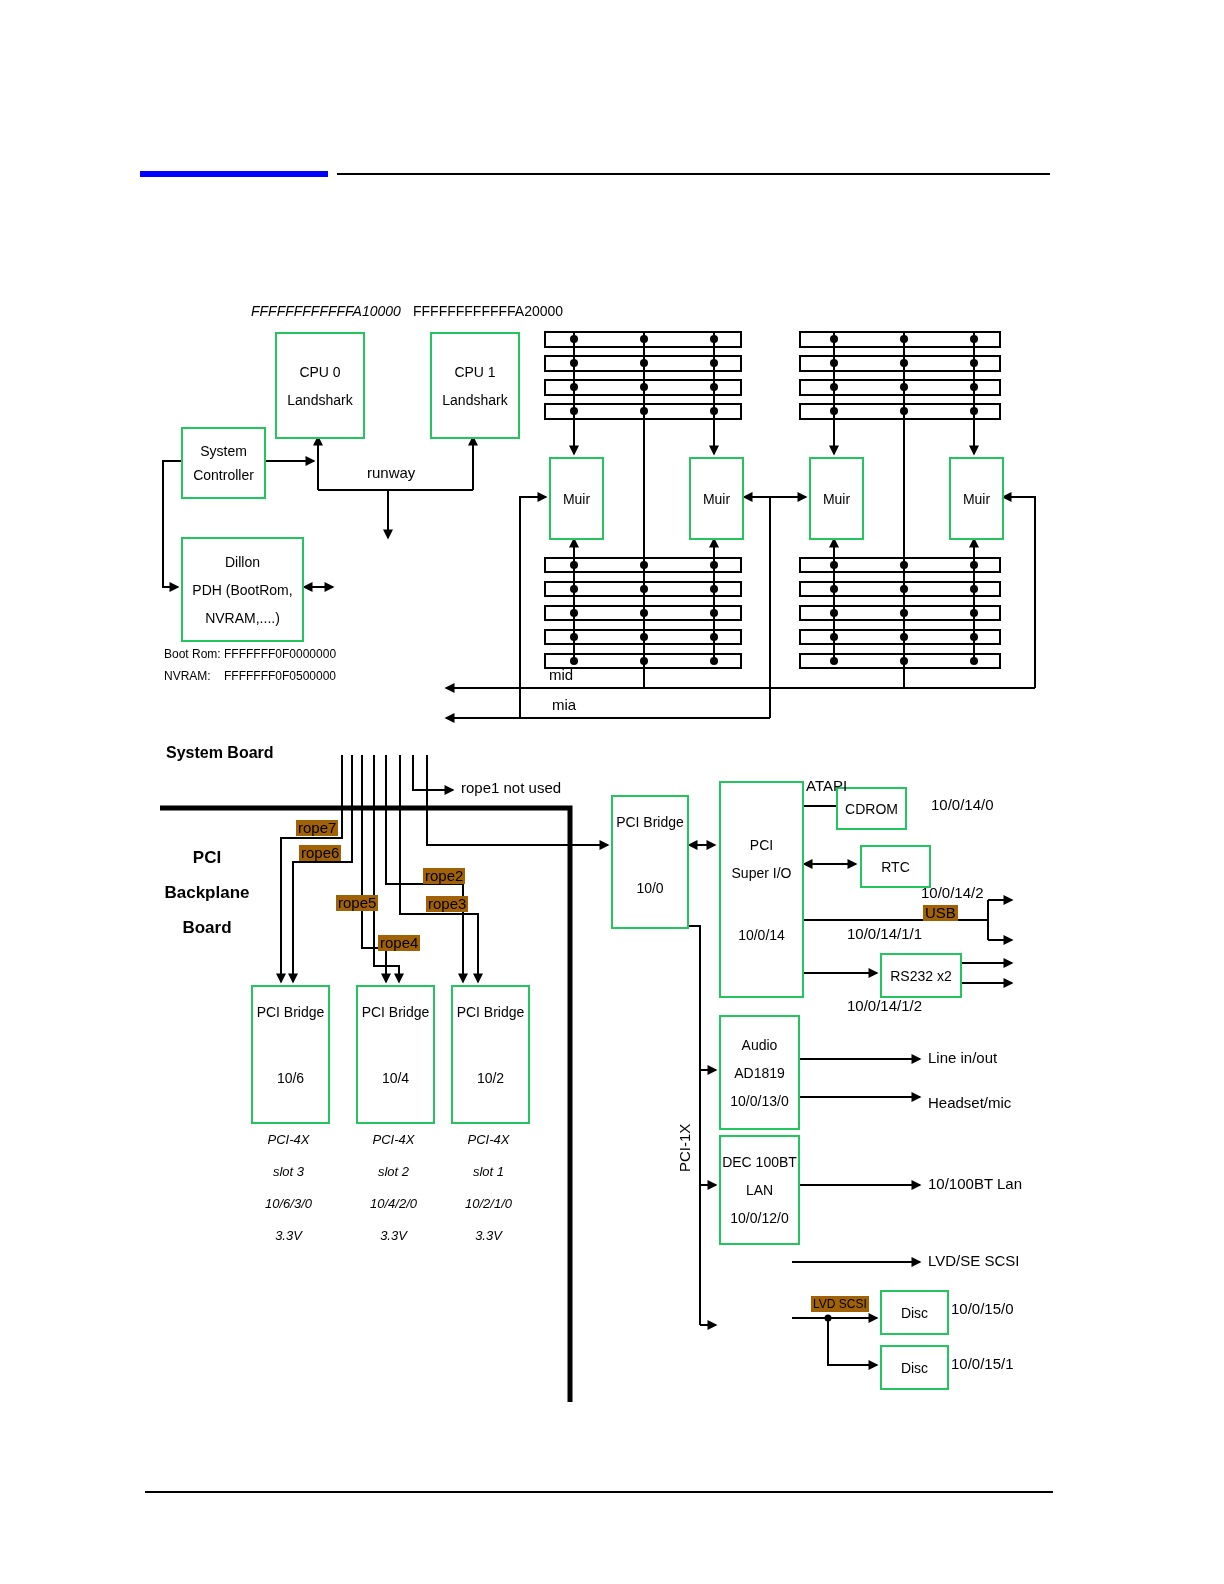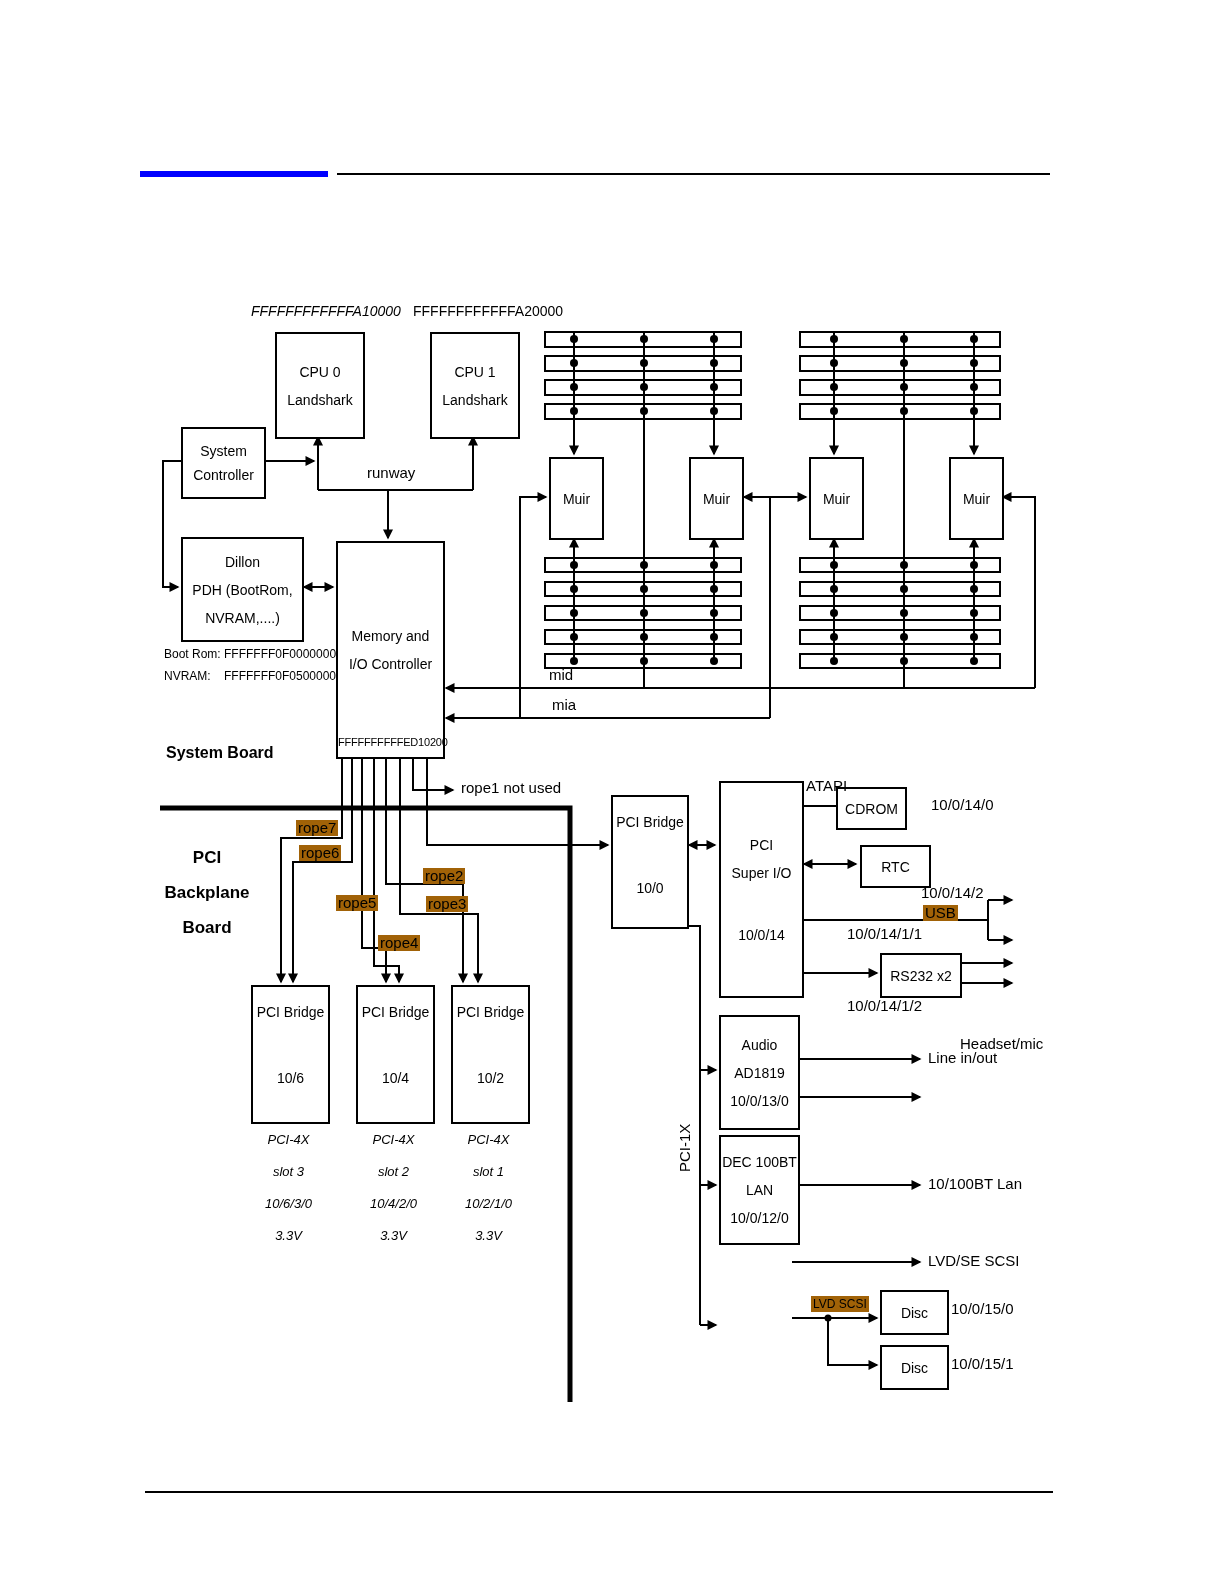--- a/index.html
+++ b/index.html
@@ -1,20 +1,20 @@
 <!DOCTYPE html>
 <html><head>
 <meta charset="utf-8">
 <style>
   html,body{margin:0;padding:0;background:#fff;}
   .canvas{position:relative;width:1224px;height:1584px;background:#fff;
           font-family:"Liberation Sans",sans-serif;color:#000;overflow:hidden;}
   svg.wires{position:absolute;left:0;top:0;}
   .rule{position:absolute;}
-  .box{position:absolute;background:#fff;border:2px solid #000000;display:flex;flex-direction:column;
+  .box{position:absolute;background:#fff;border:2px solid #22c55e;display:flex;flex-direction:column;
        align-items:center;justify-content:center;text-align:center;font-size:14px;line-height:22px;gap:6px;}
   .bridge{justify-content:flex-start;padding-top:14px;gap:44px;}
   .lbl{position:absolute;font-size:15px;line-height:16px;white-space:pre;}
   .sm{font-size:12px;}
   .b16{font-weight:bold;font-size:16px;line-height:17px;}
   .bp{position:absolute;width:100px;text-align:center;font-weight:bold;font-size:17px;line-height:35px;}
   .vlabel{position:absolute;writing-mode:vertical-rl;transform:rotate(180deg);font-size:15px;}
   .wbg{background:#a16207;padding:0 2px;}
   .slotcol{position:absolute;width:75px;text-align:center;font-size:13px;line-height:32px;font-style:italic;}
   .memio-addr{position:absolute;bottom:4px;left:0;right:0;font-size:11px;text-align:center;letter-spacing:-0.2px;}
@@ -194,25 +194,20 @@
   </div>
   <div class="box" style="left:181px;top:427px;width:81px;height:68px;gap:2px;">
     <span>System</span>
     <span>Controller</span>
   </div>
   <div class="box" style="left:181px;top:537px;width:119px;height:101px;">
     <span>Dillon</span>
     <span>PDH (BootRom,</span>
     <span>NVRAM,....)</span>
   </div>
-  <div class="box" style="left:336px;top:541px;width:105px;height:214px;">
-    <span>Memory and</span>
-    <span>I/O Controller</span>
-    <span class="memio-addr">FFFFFFFFFFED10200</span>
-  </div>
 
   <div class="box" style="left:549px;top:457px;width:51px;height:79px;">
     <span>Muir</span>
     </div>
   <div class="box" style="left:689px;top:457px;width:51px;height:79px;">
     <span>Muir</span>
     </div>
   <div class="box" style="left:809px;top:457px;width:51px;height:79px;">
     <span>Muir</span>
     </div>
@@ -312,20 +307,20 @@
 
   <div class="vlabel" style="left:676px;top:1092px;height:80px;">PCI-1X</div>
 
   <div class="lbl" style="left:806px;top:778px;">ATAPI</div>
   <div class="lbl" style="left:931px;top:797px;">10/0/14/0</div>
   <div class="lbl" style="left:921px;top:885px;">10/0/14/2</div>
   <div class="lbl wbg" style="left:923px;top:905px;">USB</div>
   <div class="lbl" style="left:847px;top:926px;">10/0/14/1/1</div>
   <div class="lbl" style="left:847px;top:998px;">10/0/14/1/2</div>
   <div class="lbl" style="left:928px;top:1050px;">Line in/out</div>
-  <div class="lbl" style="left:928px;top:1036px;margin-left:32px;">Headset/mic</div>
+  <div class="lbl" style="left:928px;top:1095px;">Headset/mic</div>
   <div class="lbl" style="left:928px;top:1176px;">10/100BT Lan</div>
   <div class="lbl" style="left:928px;top:1253px;">LVD/SE SCSI</div>
   <div class="lbl sm wbg" style="left:811px;top:1296px;">LVD SCSI</div>
   <div class="lbl" style="left:951px;top:1301px;">10/0/15/0</div>
   <div class="lbl" style="left:951px;top:1356px;">10/0/15/1</div>
 
 </div>
 
 </body></html>

